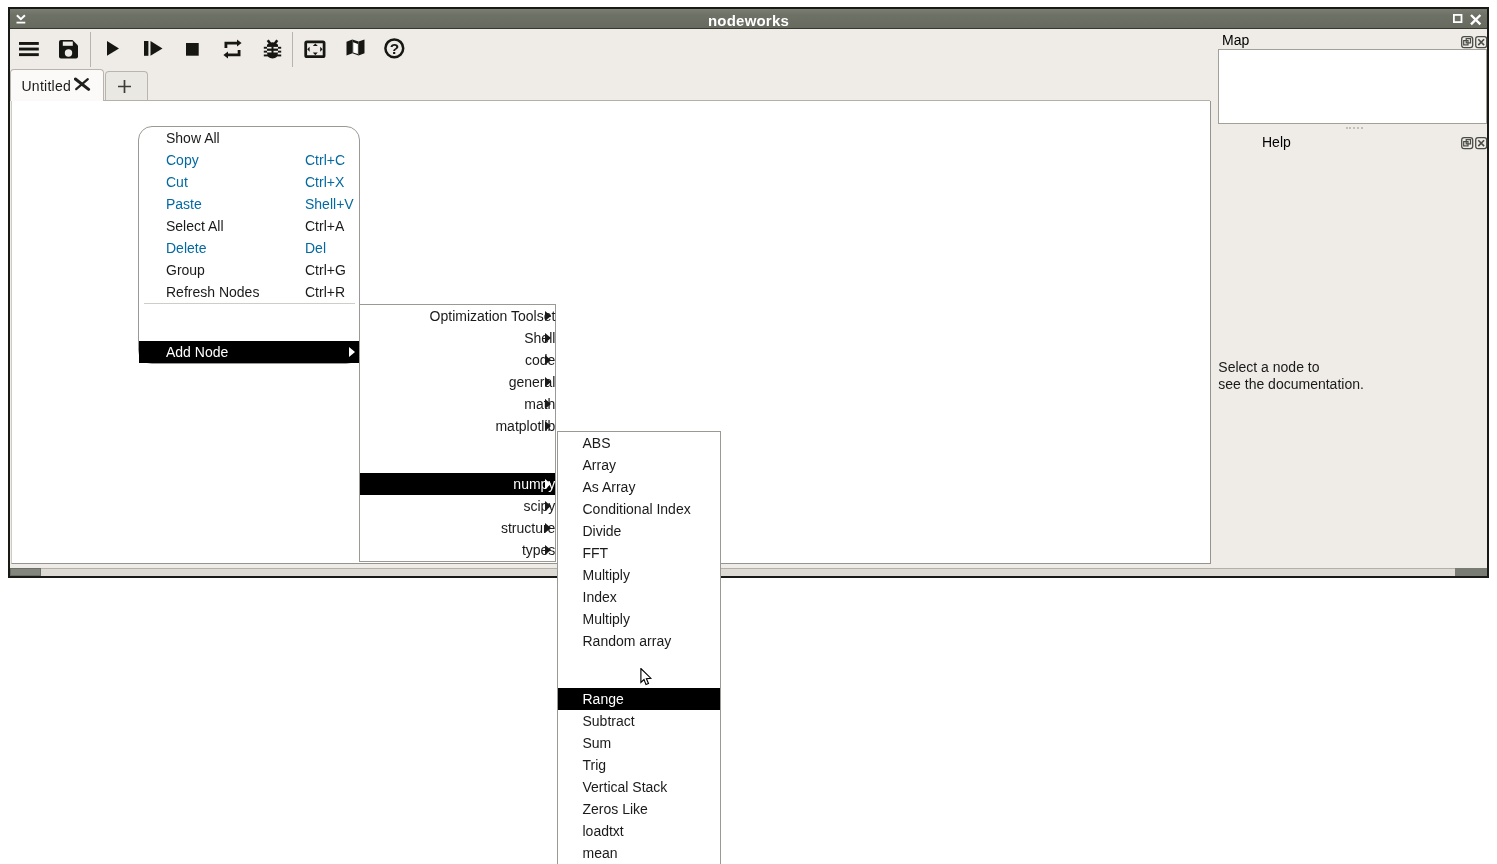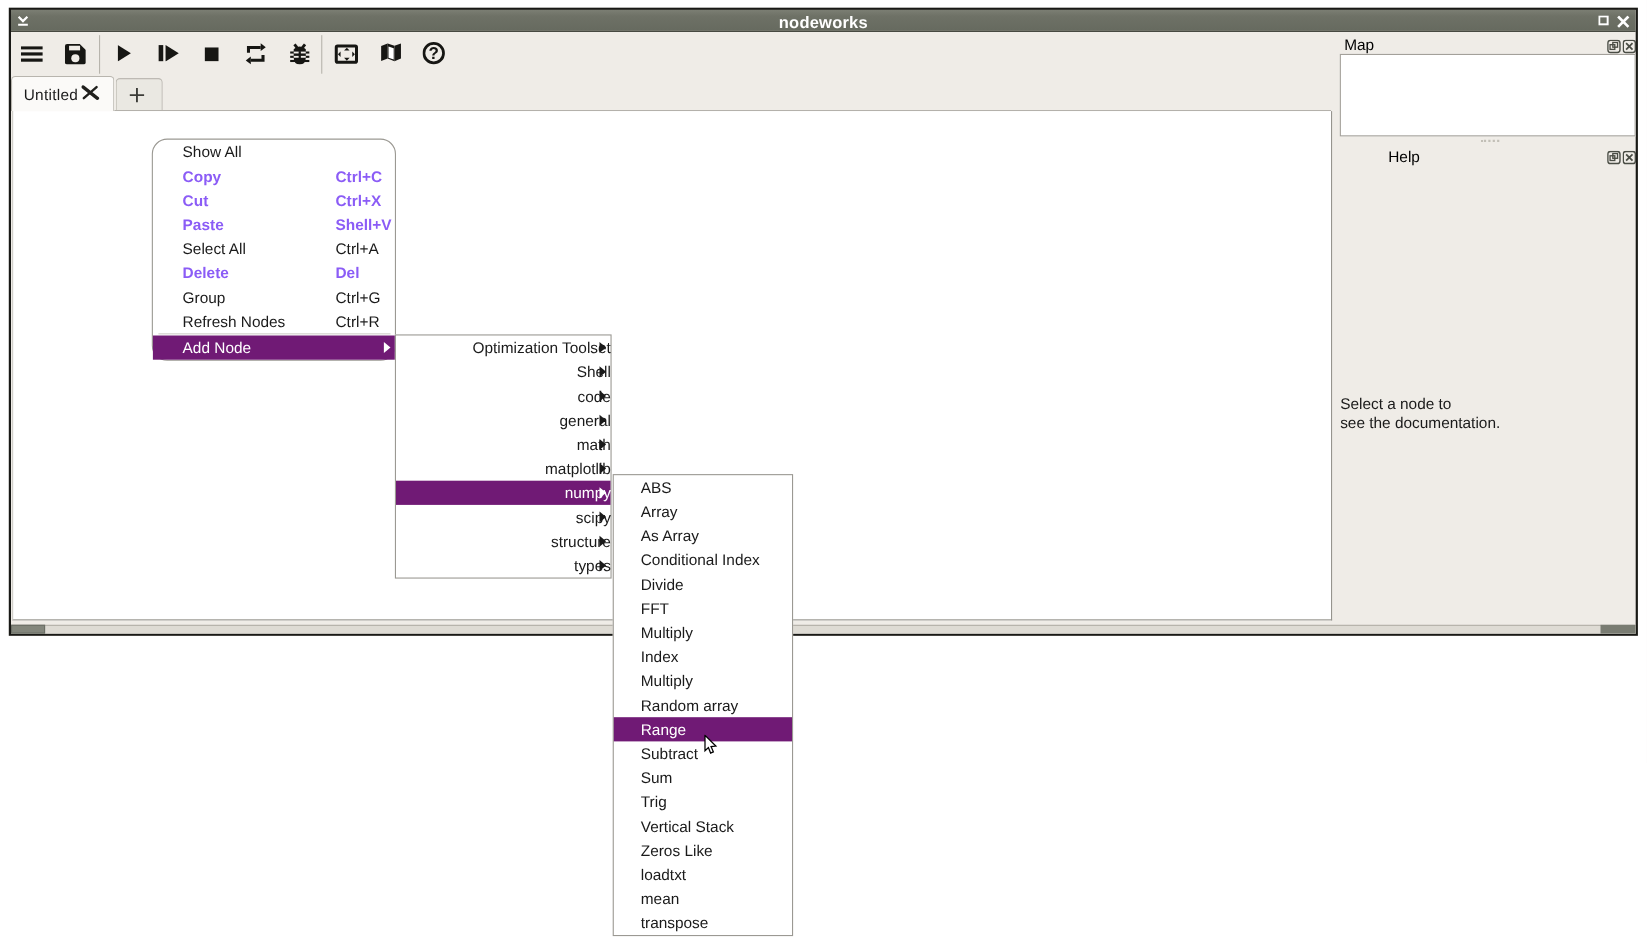--- a/index.html
+++ b/index.html
@@ -27,22 +27,22 @@
   #mapbox { left:1208px; top:40px; width:269px; height:75px; background:#fff; border:1px solid #a3a09a; }
   #grip { left:1336px; top:117.5px; width:17px; height:2px; border-top:2px dotted #c2bfb7; }
   
   #sbar { left:0px; top:558.5px; width:1477px; height:8.5px; background:#dedbd4; border-top:1px solid #b3b0a8; }
   #sthumb { left:0px; top:558.5px; width:31px; height:8.5px; background:#83867c; border:1px solid #6c6f66; }
   #sblock { left:1445px; top:558.5px; width:32px; height:8.5px; background:#797c72; }
   
   .menu { background:#fff; border:1px solid #9b9993; }
   .mi { height:22px; line-height:22px; white-space:nowrap; position:relative; }
   .mi .sc { position:absolute; left:166px; top:0; }
-  .dis { color:#8b5cf6;font-weight:bold; }
-  .hl { background:#701a75; color:#fff; }
+  .dis { color:#0369a1; }
+  .hl { background:#000000; color:#fff;margin-top:36px; }
   .arr { position:absolute; right:4px; top:6px; width:0; height:0;
      border-left:6px solid #1a1a1a; border-top:5px solid transparent; border-bottom:5px solid transparent; }
   .arrw { border-left-color:#fff; }
   .msep { height:2px; position:relative; }
   .msep div { position:absolute; left:5px; right:4px; top:0.5px; height:1px; background:#cfcdc8; }
   #menu1 { left:138px; top:125.8px; width:221.5px;border-radius:14px; }
   #menu1 .mi { padding-left:27px; }
   #menu2 { left:359.2px; top:303.8px; width:197.2px; }
   #menu2 .mi { padding-left:26px;text-align:right; }
   #menu3 { left:557px; top:431px; width:163.5px; }

